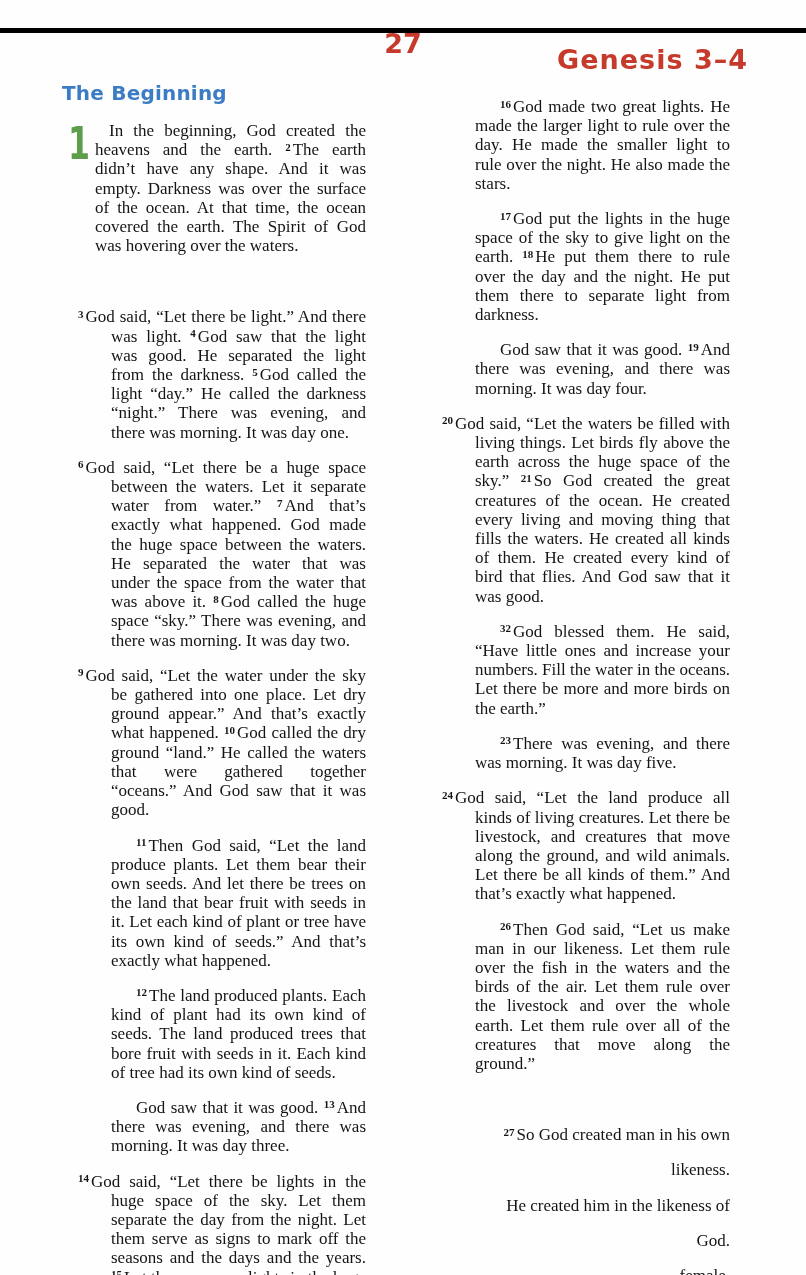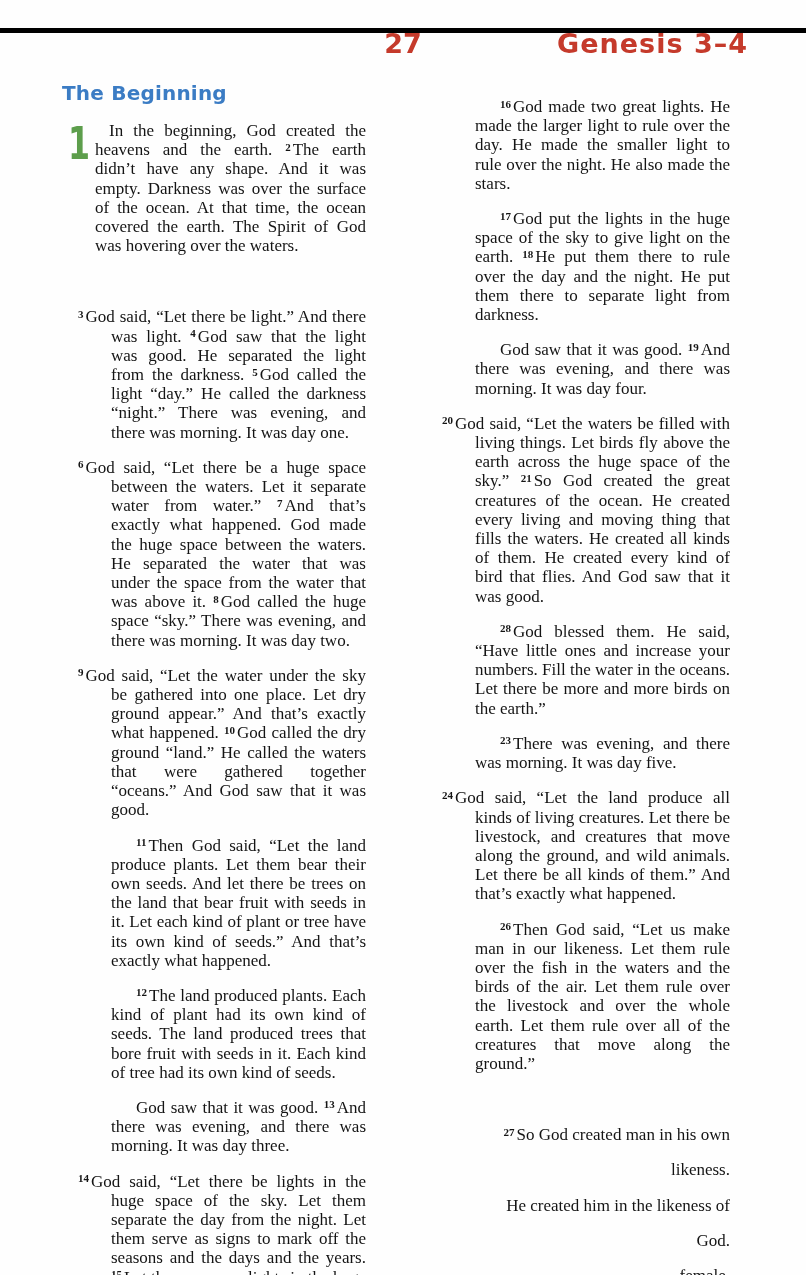--- a/index.html
+++ b/index.html
@@ -29,21 +29,21 @@
     height: 34px;
     font-family: "DejaVu Sans", sans-serif;
     font-weight: bold;
     color: var(--red);
   }
   .pagenum {
     position: absolute; left: 0; right: 0; top: 0;
     text-align: center; font-size: 27px; line-height: 32px;
   }
   .bookref {
-    position: absolute; right: 58px; top: 0;
+    position: absolute; right: 58px; top: 16px;
     font-size: 27px; line-height: 32px; letter-spacing: 1px;
   }
 
   .columns {
     display: flex;
     gap: 44px;
     padding: 0 60px 0 62px;
     margin-top: 19px;
   }
   .col {
@@ -135,21 +135,21 @@
         </div>
       </div>
     <div class="col" id="col-right">
         <div class="vblock">
           <p class="para p-ind"><sup class="vn">16</sup>God made two great lights. He made the larger light to rule over the day. He made the smaller light to rule over the night. He also made the stars.</p>
           <p class="para p-ind"><sup class="vn">17</sup>God put the lights in the huge space of the sky to give light on the earth. <sup class="vn">18</sup>He put them there to rule over the day and the night. He put them there to separate light from darkness.</p>
           <p class="para p-ind">God saw that it was good. <sup class="vn">19</sup>And there was evening, and there was morning. It was day four.</p>
         </div>
         <div class="vblock">
           <p class="para p-hang"><sup class="vn">20</sup>God said, “Let the waters be filled with living things. Let birds fly above the earth across the huge space of the sky.” <sup class="vn">21</sup>So God created the great creatures of the ocean. He created every living and moving thing that fills the waters. He created all kinds of them. He created every kind of bird that flies. And God saw that it was good.</p>
-          <p class="para p-ind"><sup class="vn">28</sup>God blessed them. He said, “Have little ones and increase your numbers. Fill the water in the oceans. Let there be more and more birds on the earth.”</p>
+          <p class="para p-ind"><sup class="vn">32</sup>God blessed them. He said, “Have little ones and increase your numbers. Fill the water in the oceans. Let there be more and more birds on the earth.”</p>
           <p class="para p-ind"><sup class="vn">23</sup>There was evening, and there was morning. It was day five.</p>
         </div>
         <div class="vblock">
           <p class="para p-hang"><sup class="vn">24</sup>God said, “Let the land produce all kinds of living creatures. Let there be livestock, and creatures that move along the ground, and wild animals. Let there be all kinds of them.” And that’s exactly what happened.</p>
           <p class="para p-ind"><sup class="vn">26</sup>Then God said, “Let us make man in our likeness. Let them rule over the fish in the waters and the birds of the air. Let them rule over the livestock and over the whole earth. Let them rule over all of the creatures that move along the ground.”</p>
         </div>
         <div class="gap"></div>
         <div class="vblock poetry">
           <p class="pline po-first"><sup class="vn">27</sup>So God created man in his own</p>
           <p class="pline po-deep">likeness.</p>

